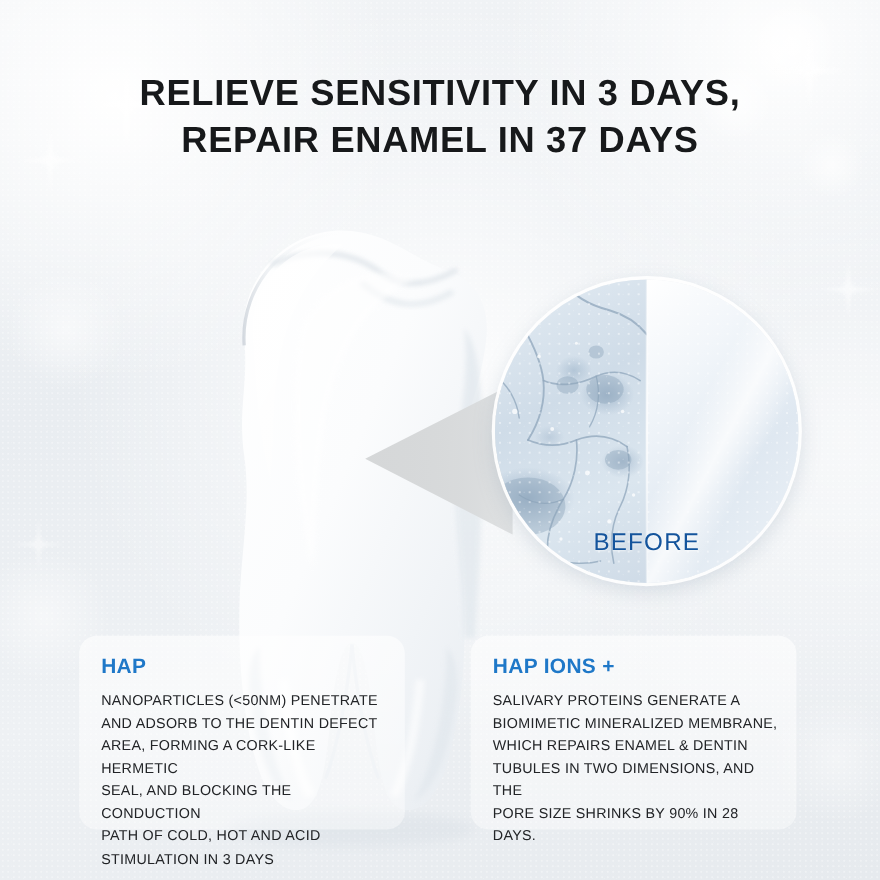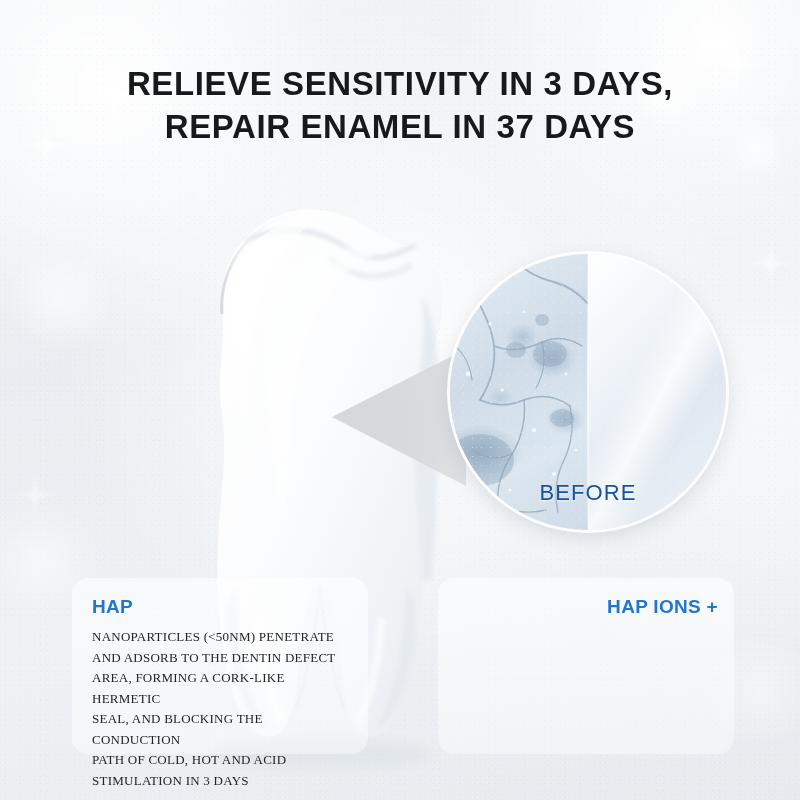--- a/index.html
+++ b/index.html
@@ -184,37 +184,36 @@
 
   
   .panel {
     position: absolute;
     border-radius: 16px;
     background: linear-gradient(180deg, rgba(255,255,255,.62) 0%, rgba(255,255,255,.50) 55%, rgba(255,255,255,.40) 100%);
     padding: 14px 16px 16px 16px;
     box-sizing: border-box;
   }
   .panel-left  { left: 72px;  top: 578px; width: 296px; height: 176px; }
-  .panel-right { left: 438px; top: 578px; width: 296px; height: 176px; text-align: right; }
+  .panel-right { left: 428px; top: 578px; width: 296px; height: 176px; }
   .panel-title {
     color: #1f78c8;
     font-weight: bold;
     font-size: 19px;
     letter-spacing: 0.3px;
     line-height: 30px;
     margin: 0 0 5px 4px;
   }
   .panel-body {
     color: #222427;
     font-size: 13px;
     line-height: 20.5px;
     letter-spacing: 0.25px;
     margin: 0 0 0 4px;
     white-space: pre-line;
-    font-family: Liberation Serif, serif;
   }
 </style>
 </head>
 <body>
 
 <div id="stage">
 
   <div class="bg-base"></div>
   <div class="bg-grain"></div>
   <div class="bg-blobs"></div>
@@ -378,15 +377,20 @@
     <div class="panel-body">NANOPARTICLES (&lt;50NM) PENETRATE
 AND ADSORB TO THE DENTIN DEFECT
 AREA, FORMING A CORK-LIKE HERMETIC
 SEAL, AND BLOCKING THE CONDUCTION
 PATH OF COLD, HOT AND ACID
 STIMULATION IN 3 DAYS</div>
   </div>
 
   <div class="panel panel-right">
     <div class="panel-title">HAP IONS +</div>
+    <div class="panel-body">SALIVARY PROTEINS GENERATE A
+BIOMIMETIC MINERALIZED MEMBRANE,
+WHICH REPAIRS ENAMEL &amp; DENTIN
+TUBULES IN TWO DIMENSIONS, AND THE
+PORE SIZE SHRINKS BY 90% IN 28 DAYS.</div>
   </div>
 
 </div>
 
 </body></html>

